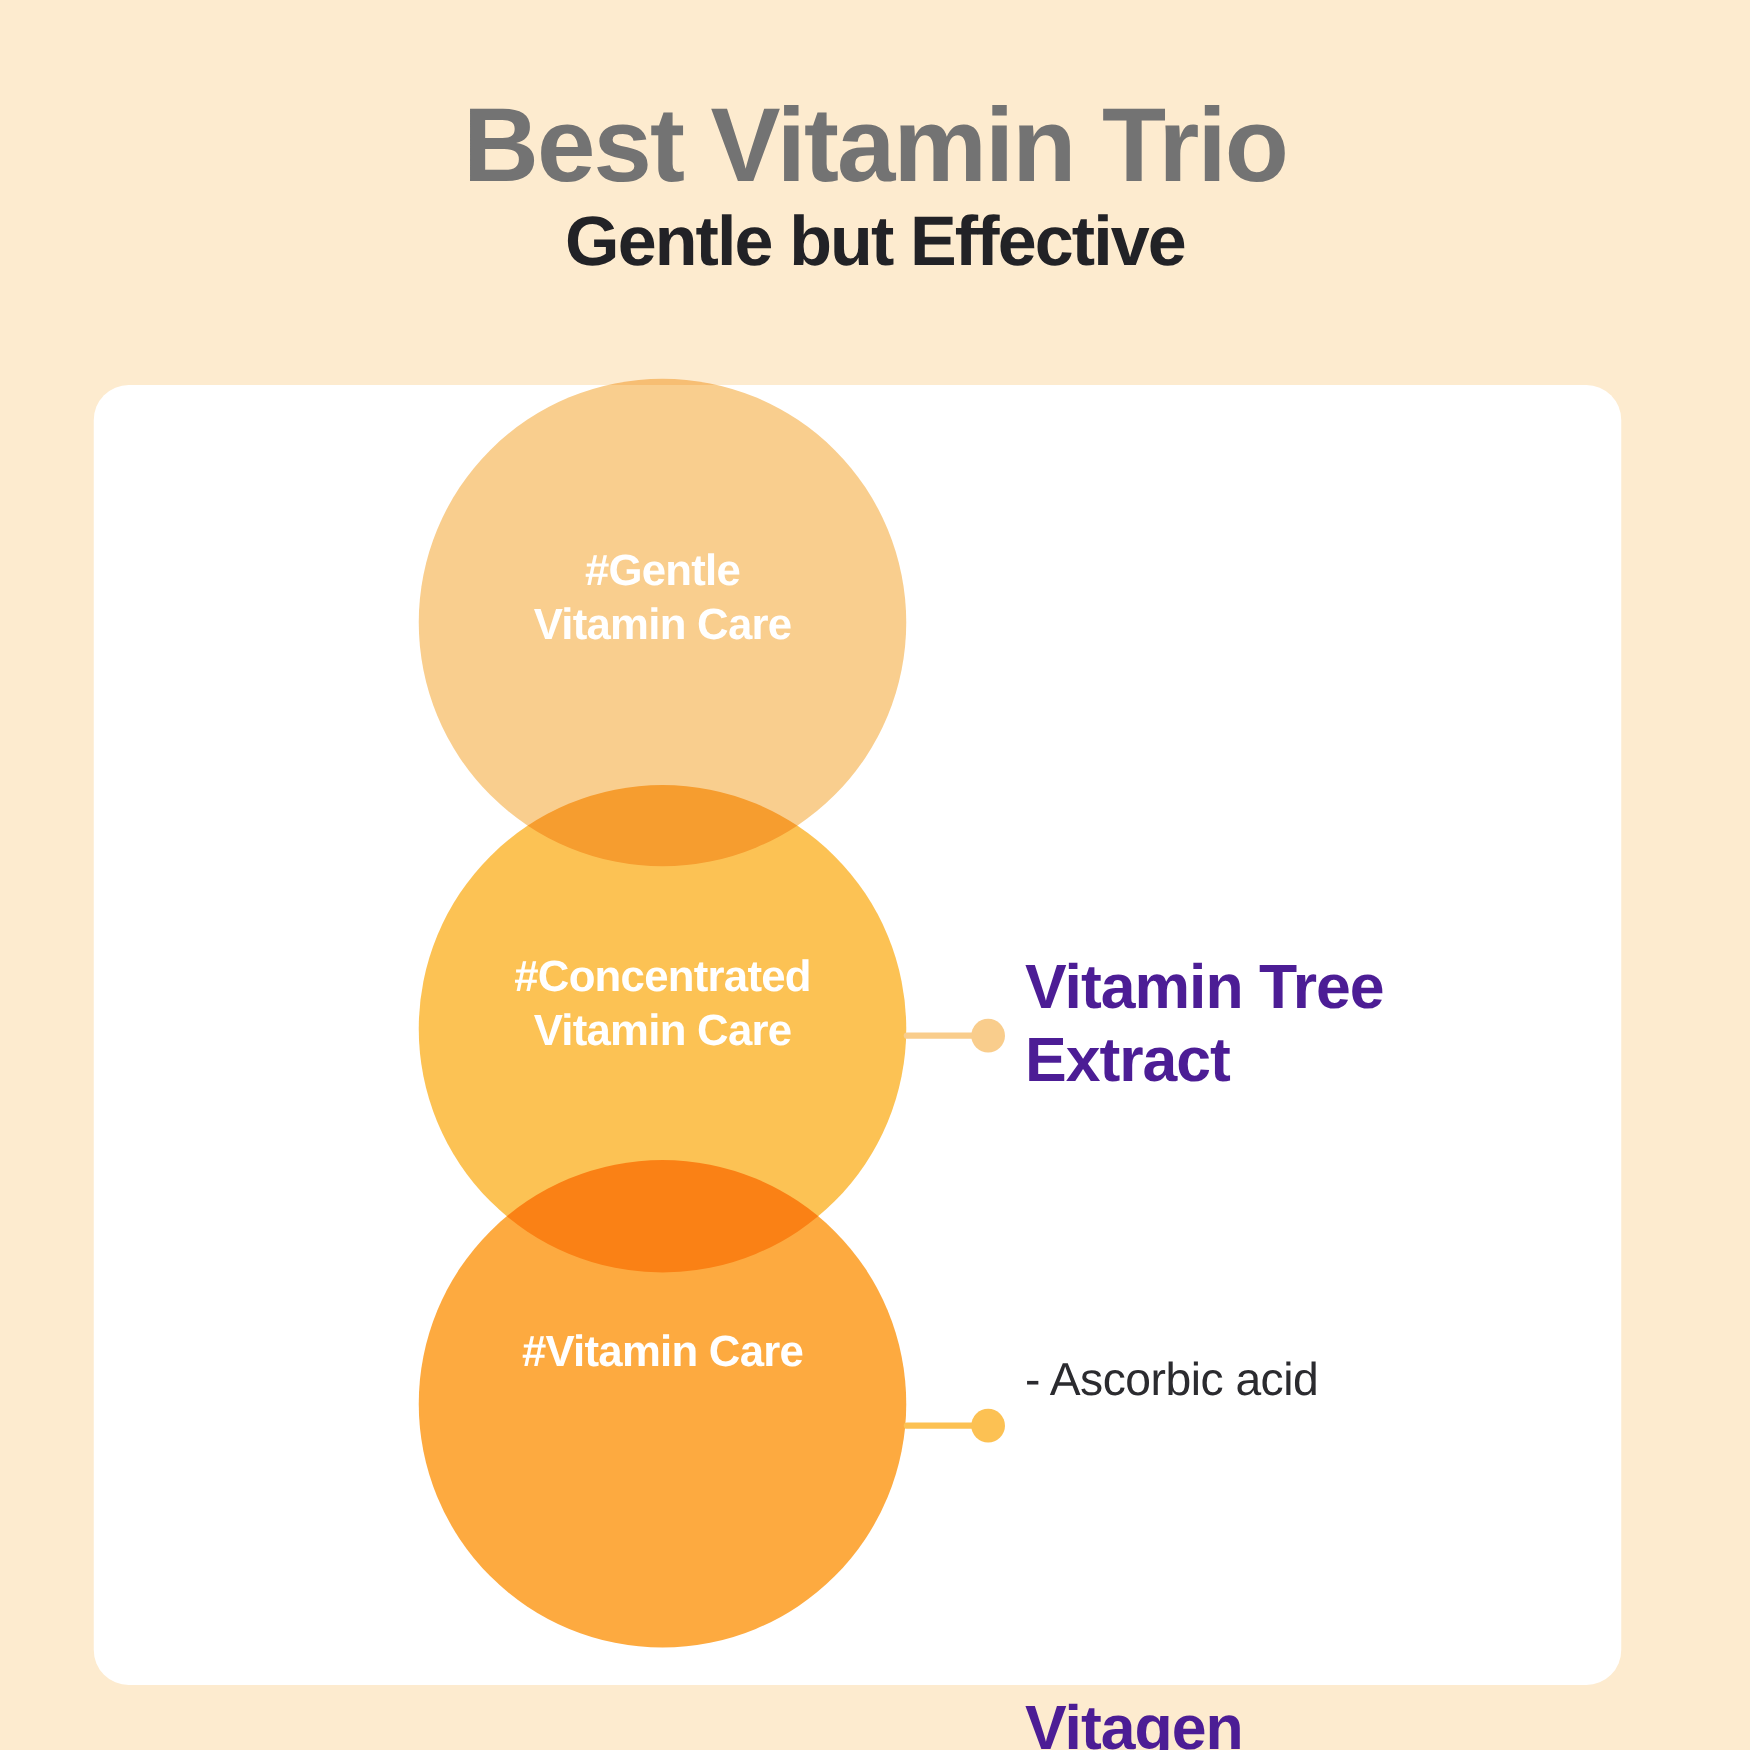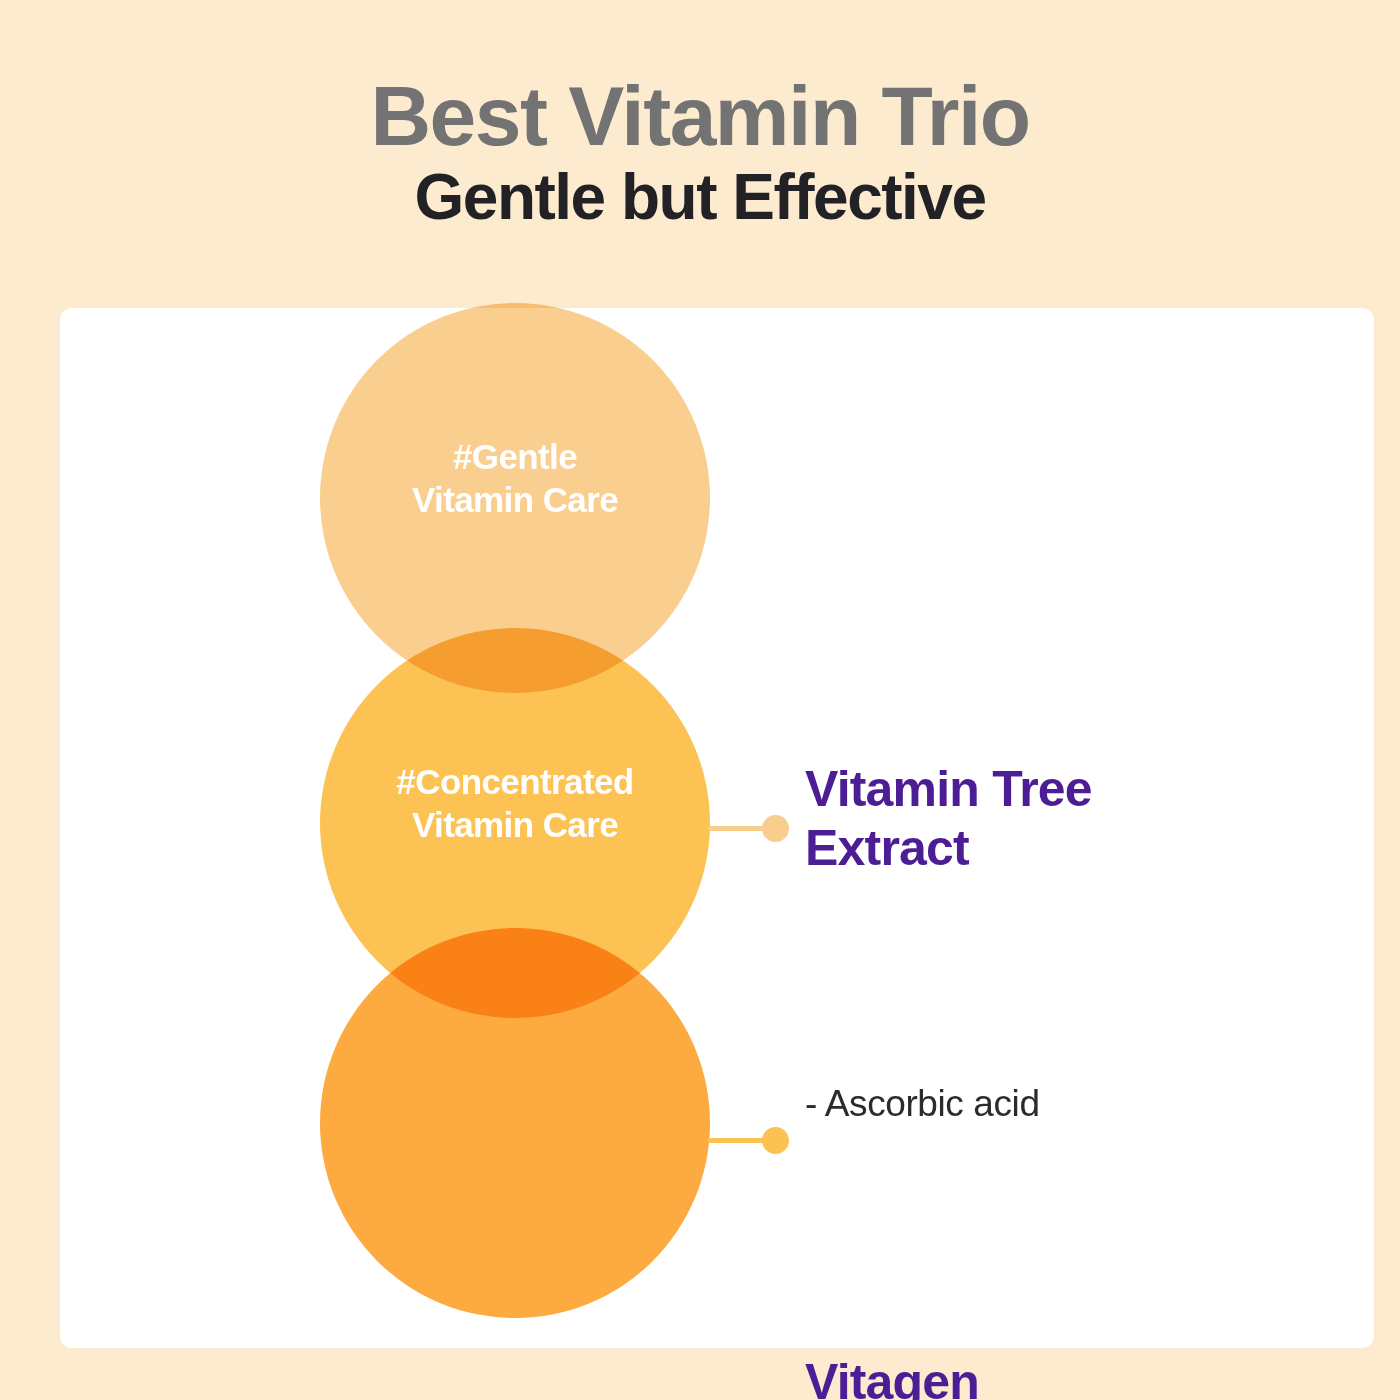--- a/index.html
+++ b/index.html
@@ -31,36 +31,36 @@
   .title-line1 {
     display: block;
     font-size: 84px;
     font-weight: bold;
     color: #737373;
     letter-spacing: -1.5px;
     line-height: 1.07;
   }
   .title-line2 {
     display: block;
-    font-size: 64px;
+    font-size: 56px;
     font-weight: bold;
     color: #222226;
     letter-spacing: -1.5px;
     line-height: 1.12;
   }
 
   
   .card {
     position: absolute;
-    left: 60px;
+    left: 75px;
     top: 308px;
-    width: 1314px;
+    width: 1222px;
     height: 1040px;
     background: #ffffff;
-    border-radius: 12px;
+    border-radius: 28px;
   }
 
   
   .venn {
     position: absolute;
     left: 185px;
     top: -12px;
     width: 540px;
     height: 1040px;
   }
@@ -165,20 +165,21 @@
 
       <div class="circle-label circle-label-1">
         <div>#Gentle</div>
         <div>Vitamin Care</div>
       </div>
       <div class="circle-label circle-label-2">
         <div>#Concentrated</div>
         <div>Vitamin Care</div>
       </div>
       <div class="circle-label circle-label-3">
+        <div>#Vitamin Care</div>
       </div>
     </div>
 
     <div class="connector conn-1">
       <div class="line"></div>
       <div class="dot"></div>
     </div>
     <div class="connector conn-2">
       <div class="line"></div>
       <div class="dot"></div>

